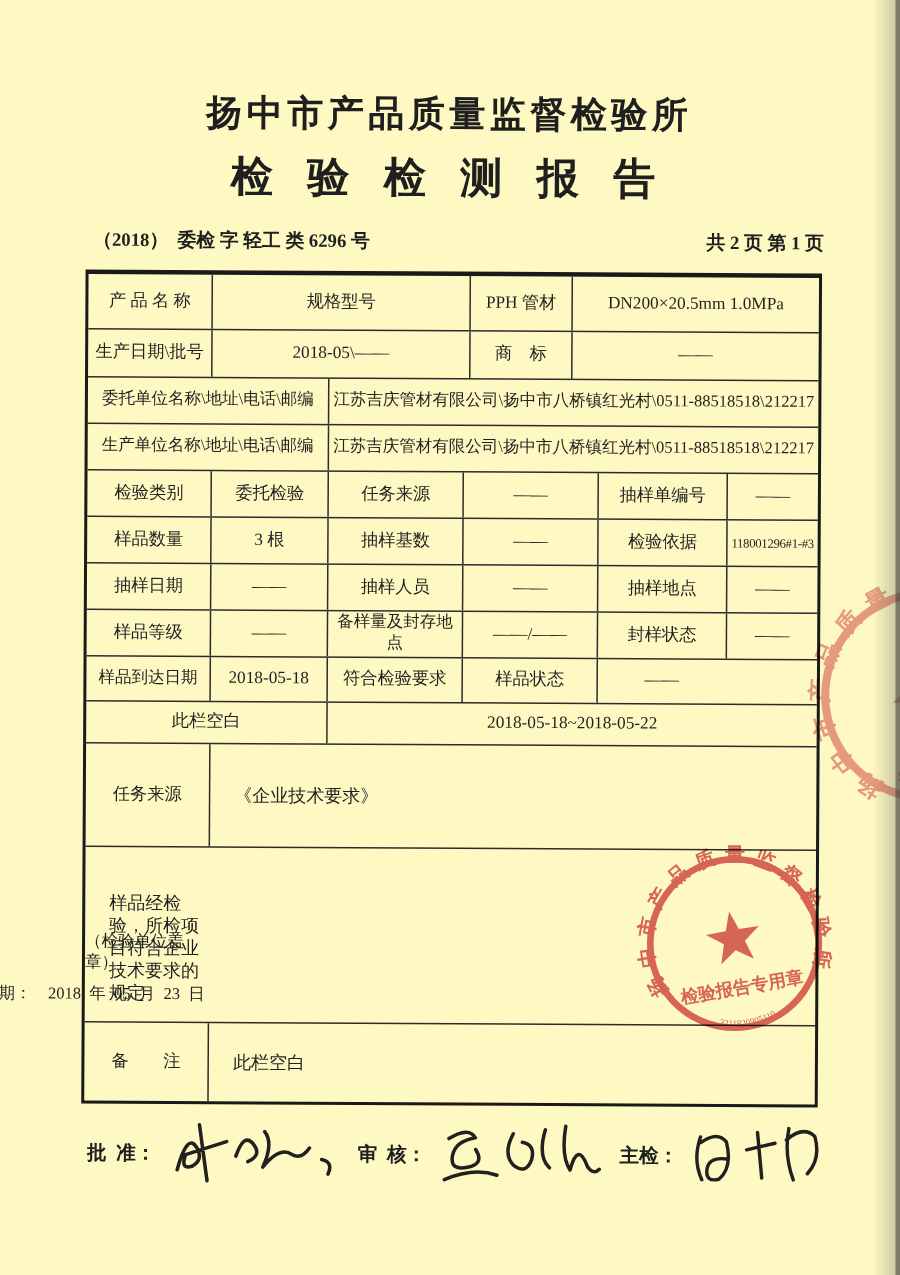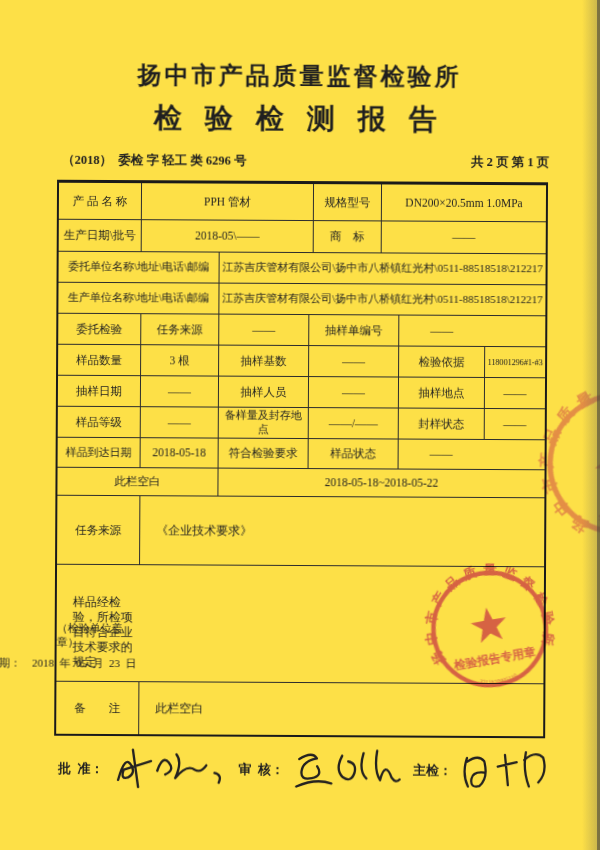--- a/index.html
+++ b/index.html
@@ -1,18 +1,18 @@
 <!DOCTYPE html>
 <html><head>
 <meta charset="utf-8">
 <style>
   html,body{margin:0;padding:0;background:#e8e8e6;}
   .page{
     position:relative;width:600px;height:850px;overflow:hidden;
-    background:#fde047;color:#1f1f1f;
+    background:#fef9c3;color:#1f1f1f;
     font-family:"Liberation Serif","DejaVu Serif",serif;
   }
   .sheet{position:absolute;inset:0;transform:rotate(.3deg);transform-origin:50% 0;}
   .org-title{position:absolute;top:60px;left:0;right:0;text-align:center;
     font-size:24px;font-weight:bold;letter-spacing:3px;}
   .report-title{position:absolute;top:100px;left:0;right:0;text-align:center;
     font-size:28px;font-weight:bold;letter-spacing:8px;white-space:pre;}
   .meta-row{position:absolute;top:153px;left:63px;right:50px;display:flex;
     justify-content:space-between;font-size:12.5px;font-weight:bold;white-space:pre;}
   
@@ -67,22 +67,22 @@
     <div class="report-title">检 验 检 测 报 告</div>
     <div class="meta-row">
       <span>（2018）  委检 字 轻工 类 6296 号</span>
       <span>共 2 页 第 1 页</span>
     </div>
 
     <div class="tbl">
 
       <div class="tr ca h36">
         <div class="td">产 品 名 称</div>
+        <div class="td">规格型号</div>
         <div class="td">PPH 管材</div>
-        <div class="td">规格型号</div>
         <div class="td">DN200×20.5mm 1.0MPa</div>
       </div>
 
       <div class="tr ca h31">
         <div class="td">生产日期\批号</div>
         <div class="td">2018-05\——</div>
         <div class="td">商　标</div>
         <div class="td">——</div>
       </div>
 
@@ -90,20 +90,21 @@
         <div class="td fs11">委托单位名称\地址\电话\邮编</div>
         <div class="td fs11">江苏吉庆管材有限公司\扬中市八桥镇红光村\0511-88518518\212217</div>
       </div>
 
       <div class="tr cb h30">
         <div class="td fs11">生产单位名称\地址\电话\邮编</div>
         <div class="td fs11">江苏吉庆管材有限公司\扬中市八桥镇红光村\0511-88518518\212217</div>
       </div>
 
       <div class="tr cc h30">
+        <div class="td">检验类别</div>
         <div class="td">委托检验</div>
         <div class="td">任务来源</div>
         <div class="td">——</div>
         <div class="td">抽样单编号</div>
         <div class="td">——</div>
       </div>
 
       <div class="tr cc h30">
         <div class="td">样品数量</div>
         <div class="td">3 根</div>

